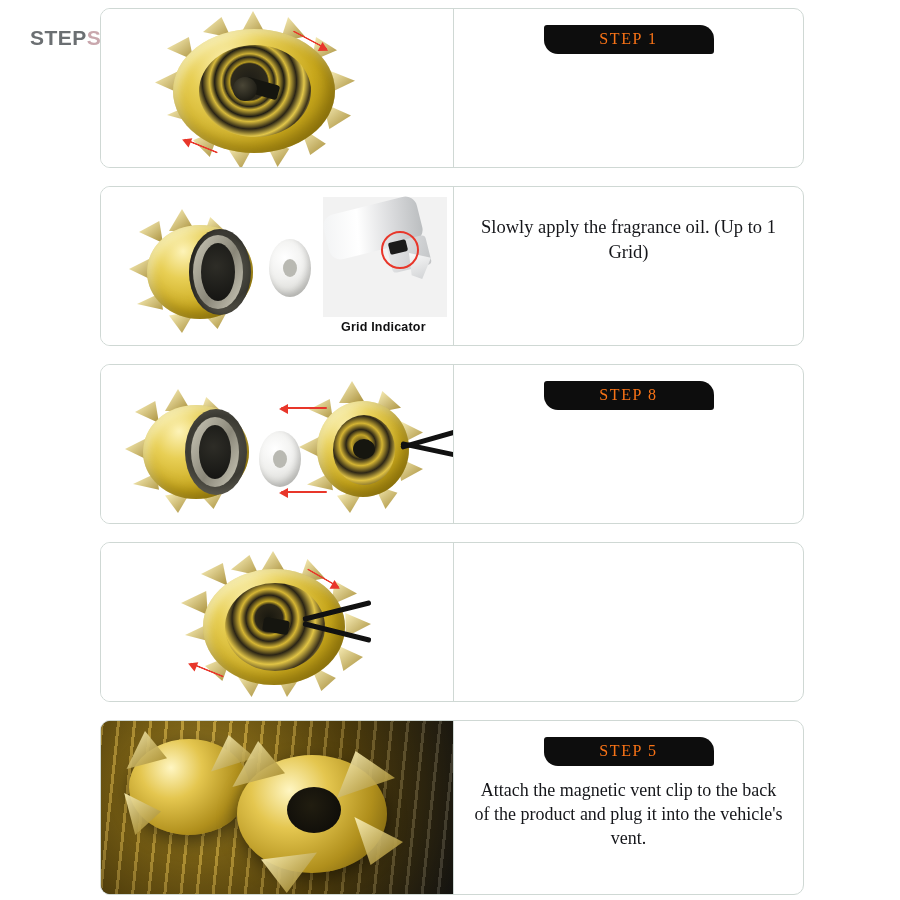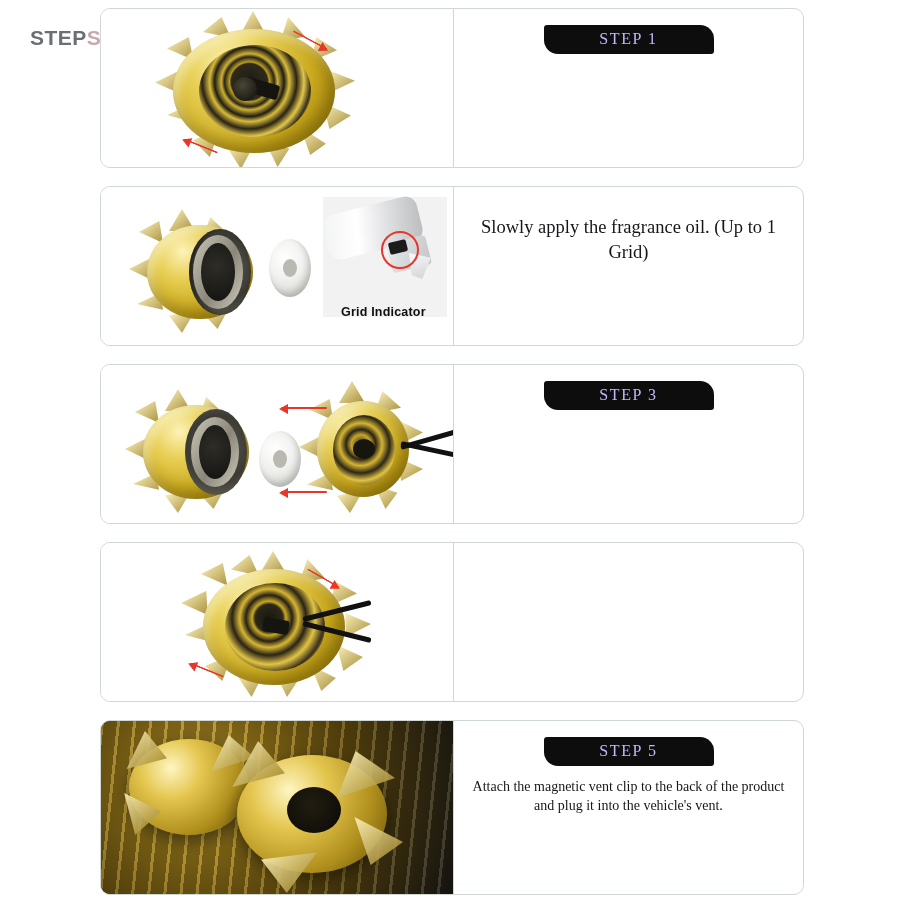--- a/index.html
+++ b/index.html
@@ -66,38 +66,38 @@
     display: flex;
     flex-direction: column;
     align-items: center;
     justify-content: flex-start;
     padding-top: 16px;
     box-sizing: border-box;
   }
   .step-badge {
     position: relative;
     background: #0d0d0d;
-    color: #c4b5fd;
+    color: #f97316;
     font-family: "Liberation Serif", serif;
     font-size: 16px;
     letter-spacing: 1.6px;
     padding: 5px 30px 6px 30px;
     border-radius: 3px 14px 3px 14px;
     text-align: center;
     min-width: 110px;
   }
   .step-desc {
     margin-top: 12px;
     width: 300px;
     text-align: center;
     font-size: 18.5px;
     line-height: 1.34;
     color: #15161a;
   }
-  .row-5 .step-desc { font-size: 14px; width: 312px; }
+  .row-5 .step-desc { font-size: 18px; width: 312px; }
 
   
   .gear {
     position: absolute;
     border-radius: 50%;
   }
   .gear-body {
     position: absolute;
     border-radius: 50%;
     background:
@@ -255,21 +255,21 @@
           <div style="position:absolute;left:14px;top:20px;width:14px;height:18px;border-radius:50%;background:#b9b9b2;"></div>
         </div>
 
         <div style="position:absolute;left:222px;top:10px;width:124px;height:120px;background:#f2f2f2;">
           <div class="bottle" style="left:2px;top:8px;width:96px;height:46px;transform:rotate(-14deg);"></div>
           <div style="position:absolute;left:66px;top:42px;width:40px;height:30px;background:linear-gradient(120deg,#e9eaec,#c2c4c6);transform:rotate(-14deg);border-radius:4px;"></div>
           <div style="position:absolute;left:86px;top:56px;width:22px;height:26px;background:linear-gradient(160deg,#fafafa,#cfd1d3);clip-path:polygon(0 0,100% 18%,60% 100%,12% 86%);"></div>
           <div style="position:absolute;left:66px;top:44px;width:18px;height:12px;background:#1b1b1b;border-radius:2px;transform:rotate(-14deg);"></div>
           <div class="circle-hl" style="left:58px;top:34px;width:34px;height:34px;"></div>
         </div>
-        <div class="grid-label" style="left:240px;top:118px;">Grid Indicator</div>
+        <div class="grid-label" style="left:240px;top:133px;">Grid Indicator</div>
       </div>
       <div class="text-col">
         <div class="step-desc">Slowly apply the fragrance oil. (Up to 1 Grid)</div>
       </div>
     </div>
 
     <div class="step-row row-3">
       <div class="illus">
 
         <div style="position:absolute;left:28px;top:30px;width:130px;height:110px;">
@@ -306,21 +306,21 @@
           <div style="position:absolute;left:56px;top:52px;width:22px;height:20px;border-radius:50%;background:#16160f;"></div>
         </div>
 
         <div class="stick" style="left:300px;top:76px;width:62px;height:5px;transform:rotate(12deg);"></div>
         <div class="stick" style="left:300px;top:80px;width:62px;height:5px;transform:rotate(-16deg);"></div>
 
         <div class="arrow left" style="left:180px;top:42px;width:46px;"></div>
         <div class="arrow left" style="left:180px;top:126px;width:46px;"></div>
       </div>
       <div class="text-col">
-        <div class="step-badge">STEP 3</div>
+        <div class="step-badge">STEP 8</div>
       </div>
     </div>
 
     <div class="step-row row-4">
       <div class="illus">
         <div style="position:absolute;left:78px;top:14px;width:190px;height:136px;">
           <div class="facet" style="left:80px;top:-6px;width:28px;height:24px;clip-path:polygon(50% 0,100% 100%,0 100%);"></div>
           <div class="facet" style="left:120px;top:2px;width:26px;height:24px;clip-path:polygon(32% 0,100% 80%,0 100%);"></div>
           <div class="facet" style="left:150px;top:24px;width:28px;height:24px;clip-path:polygon(20% 0,100% 52%,8% 100%);"></div>
           <div class="facet" style="left:164px;top:56px;width:28px;height:24px;clip-path:polygon(8% 0,100% 46%,10% 100%);"></div>

